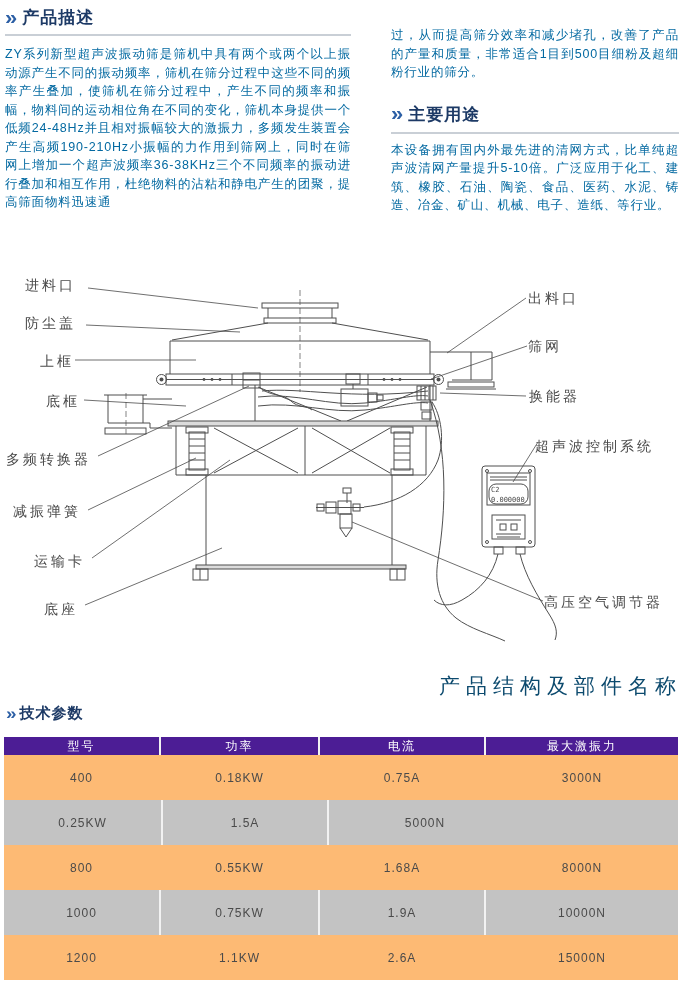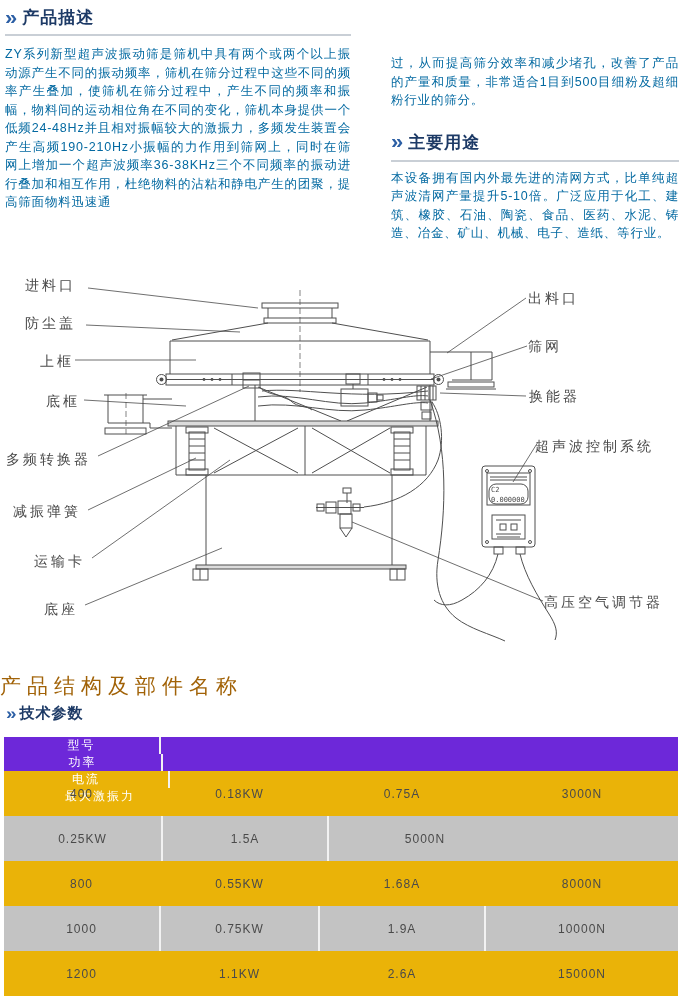--- a/index.html
+++ b/index.html
@@ -12,46 +12,46 @@
           letter-spacing:-2px; transform:scaleY(0.9); }
   .sec-title { color:#1d3a66; font-size:17px; font-weight:bold; letter-spacing:1px; }
   .rule { height:2px; background:#c9cfd6; }
   .para { font-size:12.5px; line-height:18.5px; color:#0369a1;
           text-align:justify; letter-spacing:0.8px; }
 
   .col-left  { position:absolute; left:5px;  top:6px; width:346px; }
   .col-right { position:absolute; left:391px; top:6px; width:288px; }
   .col-left .rule { margin-top:5px; }
   .col-left .para { margin-top:9px; }
-  .cont-para { margin-top:48px; }
+  .cont-para { margin-top:20px; }
   .usage-head { margin-top:21px; }
   .col-right .rule { margin-top:6px; }
   .usage-para { margin-top:7px; }
 
   .diagram { position:absolute; left:0; top:260px; width:682px; height:390px; }
   .diagram svg { position:absolute; left:0; top:0; }
   .dlabel { position:absolute; font-size:14px; color:#4a4a4a; letter-spacing:3px;
             white-space:nowrap; }
 
-  .caption { position:absolute; left:0; top:672px; width:682px; text-align:left;
-             font-size:21px; color:#a16207; letter-spacing:6px; }
+  .caption { position:absolute; left:0; top:672px; width:682px; text-align:right;
+             font-size:21px; color:#0c4a6e; letter-spacing:6px; }
 
   .params-head { position:absolute; left:6px; top:704px; display:flex;
                  align-items:center; gap:5px; }
   .params-head .chev { font-size:19px; }
   .params-head .sec-title { font-size:15px;text-align:right; }
 
   .spec-table { position:absolute; left:4px; top:737px; width:674px; }
   .t-row { display:flex; width:674px; }
   .t-cell { display:flex; align-items:center; justify-content:center; }
   .c0{width:157px} .c1{width:159px} .c2x{width:166px} .c3{width:192px}
-  .t-header { background:#6d28d9; height:34px;flex-direction:column; }
+  .t-header { background:#4c1d95; height:18px; }
   .t-header .t-cell { color:#ffffff; font-size:12px; letter-spacing:2px;
                       border-right:2px solid #f2f2f2; }
-  .t-data { height:45px; background:#eab308; }
+  .t-data { height:45px; background:#fdba74; }
   .t-data .t-cell { font-size:12px; color:#4a4a4a; letter-spacing:1px;
                     border-right:2px solid transparent; }
   .t-data.alt { background:#c3c3c3; }
   .t-data.alt .t-cell { border-right:2px solid #f2f2f2; }
   .t-row .t-cell:last-child { border-right:none;border-radius:15px; }
 
   .mline { stroke:#4f4f4f; stroke-width:1; fill:none; }
   .mfill { fill:#4f4f4f; stroke:none; }
   .mshade { fill:#dcdcdc; stroke:#4f4f4f; stroke-width:1; }
   .leader { stroke:#4a4a4a; stroke-width:0.8; fill:none; }

